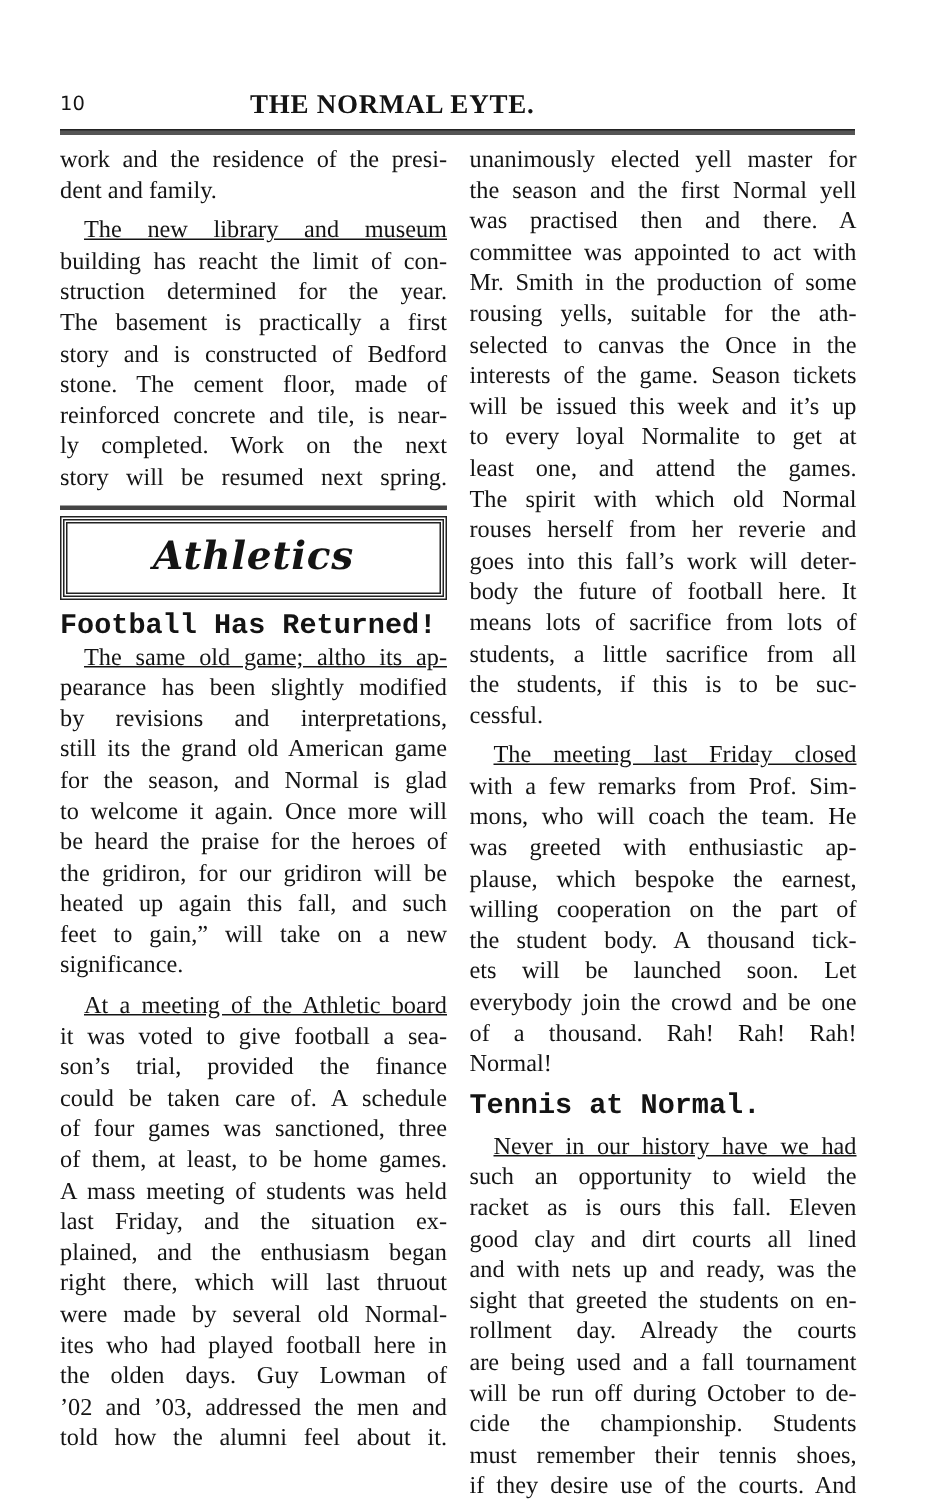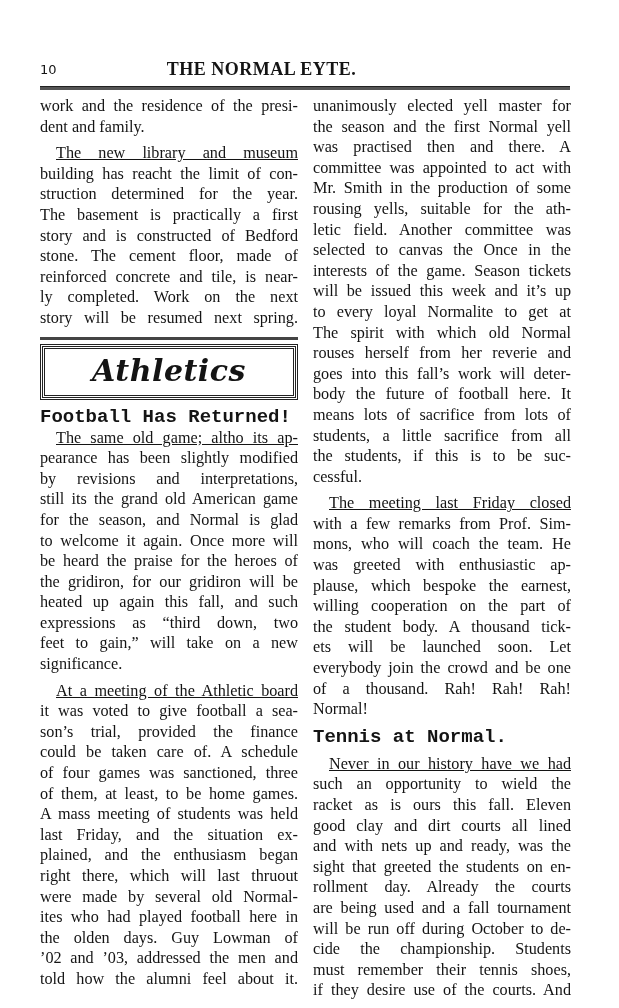--- a/index.html
+++ b/index.html
@@ -9,21 +9,21 @@
   .head-rule { position: absolute; left: 40px; width: 530px; top: 86px; height: 4px; background: #555; border-top: 1px solid #222; box-sizing: border-box; }
   .col { position: absolute; top: 96px; width: 258px; font-family: "Liberation Serif", "DejaVu Serif", serif; font-size: 16.2px; line-height: 20.6px; }
   .col.left { left: 40px; }
   .col.right { left: 313px; }
   .line { display: block; white-space: nowrap; text-align: justify; text-align-last: justify; height: 20.6px; }
   .line.last { text-align-last: left; }
   .line.indent { padding-left: 16px; text-decoration: underline; }
   .para-gap { height: 6px; }
   .rule-thin { height: 3px; background: #444; margin: 8px 0 6px 0; }
   .athletics-box { border: 3px double #222; outline: 1px solid #222; outline-offset: 1px; height: 46px; margin: 4px 2px 8px 2px; text-align: center; display: flex; align-items: center; justify-content: center; }
-  .athletics-title { font-family: "DejaVu Serif", "Liberation Serif", serif; font-weight: bold; font-size: 30px; letter-spacing: 0.5px; font-style: italic; }
+  .athletics-title { font-family: "DejaVu Serif", "Liberation Serif", serif; font-weight: bold; font-size: 26px; letter-spacing: 0.5px; font-style: italic; }
   .subhead { font-family: Liberation Mono, monospace; font-weight: bold; font-size: 19px; height: 22px; line-height: 22px; }
 </style>
 </head>
 <body>
 
 <div class="page-number">10</div>
 <div class="masthead">THE NORMAL EYTE.</div>
 <div class="head-rule"></div>
 
 <div class="col left">
@@ -51,21 +51,20 @@
   <div>
     <span class="line indent">The same old  game;  altho its ap-</span>
     <span class="line">pearance has been  slightly modified</span>
     <span class="line">by  revisions   and   interpretations,</span>
     <span class="line">still its the grand old American game</span>
     <span class="line">for the season,  and  Normal  is glad</span>
     <span class="line">to welcome it again.  Once more will</span>
     <span class="line">be heard the praise  for the heroes of</span>
     <span class="line">the gridiron, for our gridiron will be</span>
     <span class="line">heated up  again  this  fall,  and such</span>
-    <span class="line">expressions  as  “third   down,   two</span>
     <span class="line">feet to  gain,”  will  take  on  a  new</span>
     <span class="line last">significance.</span>
   </div>
   <div class="para-gap"></div>
   <div>
     <span class="line indent">At a meeting of the Athletic board</span>
     <span class="line">it was voted  to  give  football a sea-</span>
     <span class="line">son’s  trial,   provided   the finance</span>
     <span class="line">could be taken care  of.   A schedule</span>
     <span class="line">of four  games was sanctioned, three</span>
@@ -84,25 +83,25 @@
 </div>
 
 <div class="col right">
   <div>
     <span class="line">unanimously elected  yell master for</span>
     <span class="line">the season and the  first Normal yell</span>
     <span class="line">was  practised  then  and  there.   A</span>
     <span class="line">committee was appointed to act with</span>
     <span class="line">Mr. Smith in the production of some</span>
     <span class="line">rousing  yells,  suitable  for  the ath-</span>
-    <span class="line">letic field.    Another committee  was</span>
     <span class="line">selected  to  canvas  the  Once  in  the</span>
     <span class="line">interests of the game.  Season tickets</span>
     <span class="line">will be issued this  week  and it’s up</span>
     <span class="line">to every  loyal  Normalite  to  get at</span>
+    <span class="line">least  one,  and  attend   the  games.</span>
     <span class="line">The spirit  with  which  old  Normal</span>
     <span class="line">rouses herself from  her  reverie and</span>
     <span class="line">goes into this fall’s  work will deter-</span>
     <span class="line">body the future of  football here.   It</span>
     <span class="line">means lots of  sacrifice  from  lots of</span>
     <span class="line">students,  a  little  sacrifice  from all</span>
     <span class="line">the  students,   if   this   is   to  be  suc-</span>
     <span class="line last">cessful.</span>
   </div>
   <div class="para-gap"></div>

